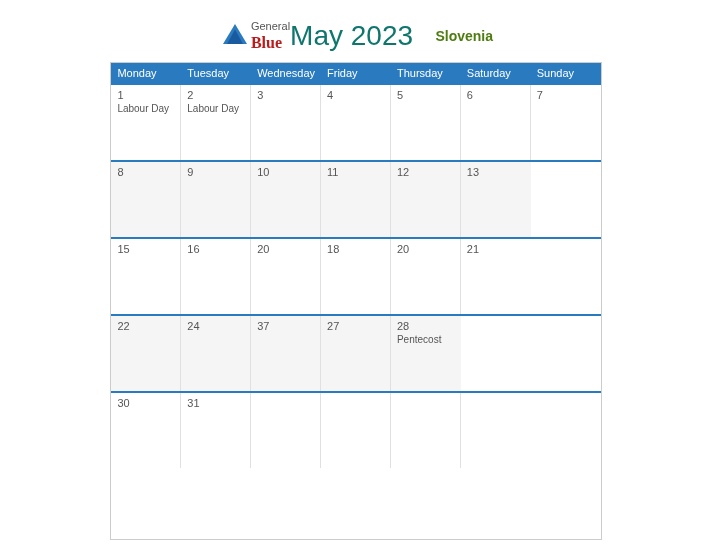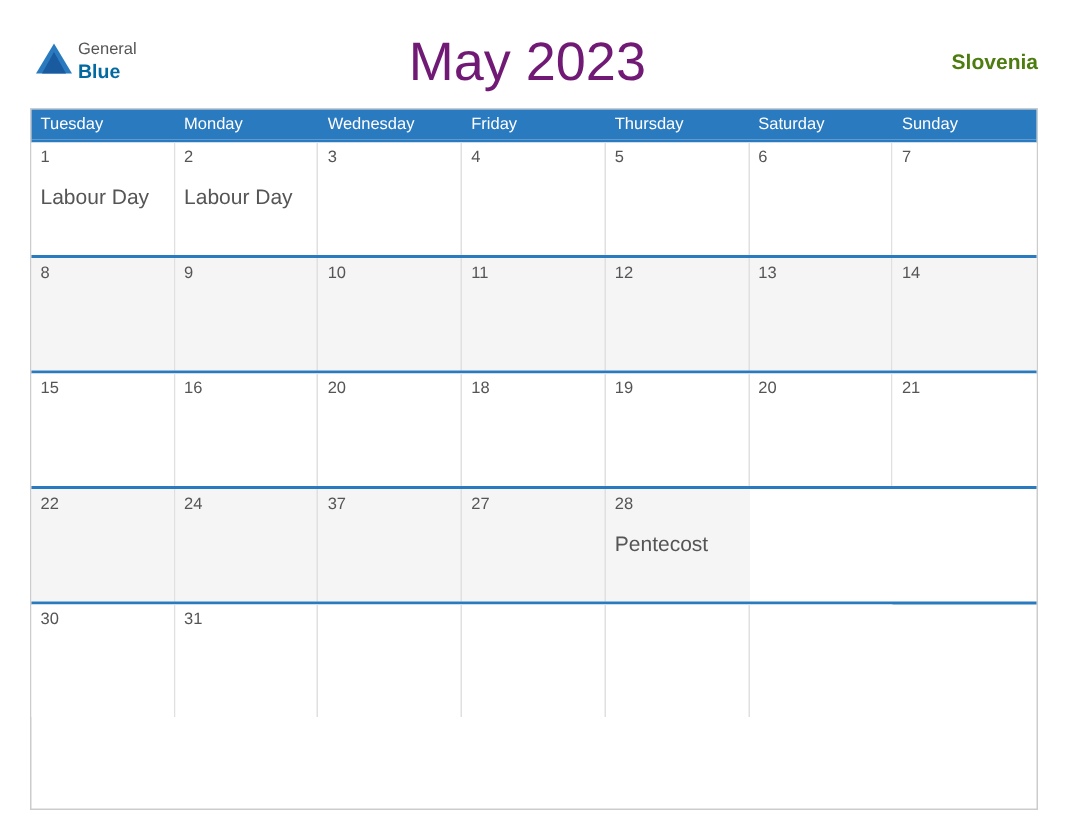--- a/index.html
+++ b/index.html
@@ -9,30 +9,31 @@
       width: 712px;
       height: 550px;
       overflow: hidden;
     }
     .page {
       width: 712px;
       height: 550px;
       padding: 20px 20px 10px 20px;
       display: flex;
       flex-direction: column;
+      align-items: center;
     }
     .header {
       display: flex;
       align-items: center;
       justify-content: space-between;
       margin-bottom: 10px;
     }
     .title {
-      font-size: 36px;
-      color: #701a75;
+      font-size: 28px;
+      color: #0f766e;
       font-weight: normal;
       text-align: center;
       flex: 1;
     }
     .country {
       font-size: 14px;
       color: #4d7c0f;
       min-width: 80px;
       text-align: right;
       font-weight: bold;
@@ -71,23 +72,23 @@
     }
     .calendar-cell:last-child {
       border-right: none;
     }
     .cell-number {
       font-size: 11px;
       color: #555;
       display: block;
     }
     .cell-event {
-      font-size: 14px;
+      font-size: 10px;
       color: #555;
-      margin-top: 12px;
+      margin-top: 2px;
       display: block;
     }
     .calendar-week:nth-child(even) .calendar-cell {
       background: #f5f5f5;
     }
     .logo-wrapper {
       display: flex;
       align-items: center;
     }
     .logo-svg {
@@ -98,24 +99,25 @@
       display: flex;
       flex-direction: column;
       margin-left: 0;
     }
     .logo-label span:first-child {
       font-size: 11px;
       color: #555;
       line-height: 1.2;
     }
     .logo-label span:last-child {
-      font-size: 13px;
-      color: #0369a1;
+      font-size: 16px;
+      color: #b91c1c;
       font-weight: bold;
       line-height: 1.2;
+      font-family: Liberation Serif, serif;
     }
   </style>
 </head>
 <body>
 
 <div class="page">
   <div class="header">
     <div class="logo-wrapper">
       <svg class="logo-svg" viewBox="0 0 40 40">
         <polygon points="20,5 35,30 5,30" fill="#2a7abf"></polygon>
@@ -125,22 +127,22 @@
         <span>General</span>
         <span>Blue</span>
       </div>
     </div>
     <div class="title">May 2023</div>
     <div class="country">Slovenia</div>
   </div>
 
   <div class="calendar">
     <div class="calendar-header">
-    <div class="day-header">Tuesday</div>
-        <div class="day-header">Monday</div>
+    <div class="day-header">Monday</div>
+        <div class="day-header">Tuesday</div>
         <div class="day-header">Wednesday</div>
         <div class="day-header">Friday</div>
         <div class="day-header">Thursday</div>
         <div class="day-header">Saturday</div>
         <div class="day-header">Sunday</div>
       </div>
     <div class="calendar-body">
     <div class="calendar-week">
           <div class="calendar-cell">
             <span class="cell-number">1</span>
@@ -178,39 +180,33 @@
           </div>
           <div class="calendar-cell">
             <span class="cell-number">11</span>
           </div>
           <div class="calendar-cell">
             <span class="cell-number">12</span>
           </div>
           <div class="calendar-cell">
             <span class="cell-number">13</span>
           </div>
-          <div class="calendar-cell">
-            <span class="cell-number">14</span>
-          </div>
         </div>
         <div class="calendar-week">
           <div class="calendar-cell">
             <span class="cell-number">15</span>
           </div>
           <div class="calendar-cell">
             <span class="cell-number">16</span>
           </div>
           <div class="calendar-cell">
             <span class="cell-number">20</span>
           </div>
           <div class="calendar-cell">
             <span class="cell-number">18</span>
-          </div>
-          <div class="calendar-cell">
-            <span class="cell-number">19</span>
           </div>
           <div class="calendar-cell">
             <span class="cell-number">20</span>
           </div>
           <div class="calendar-cell">
             <span class="cell-number">21</span>
           </div>
         </div>
         <div class="calendar-week">
           <div class="calendar-cell">

